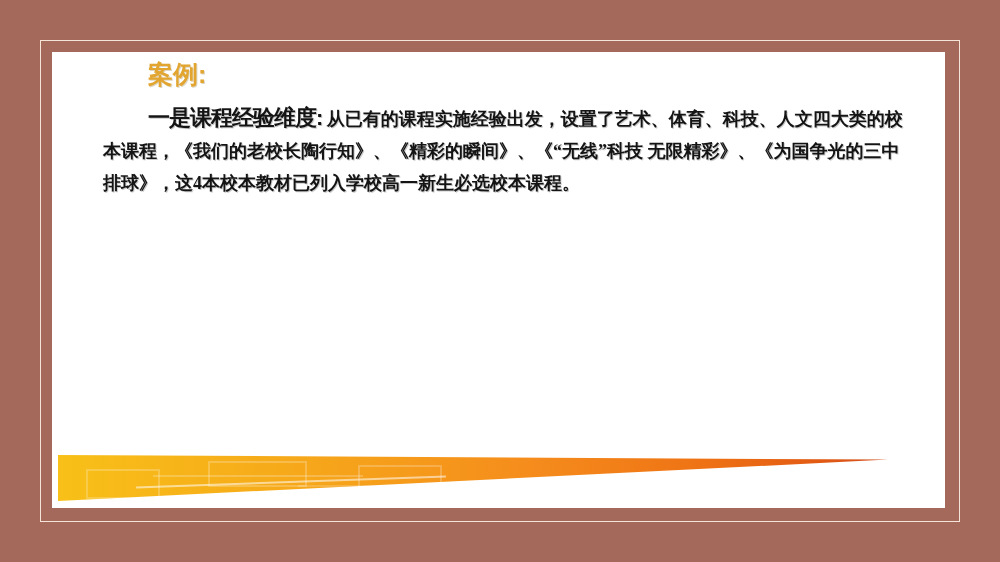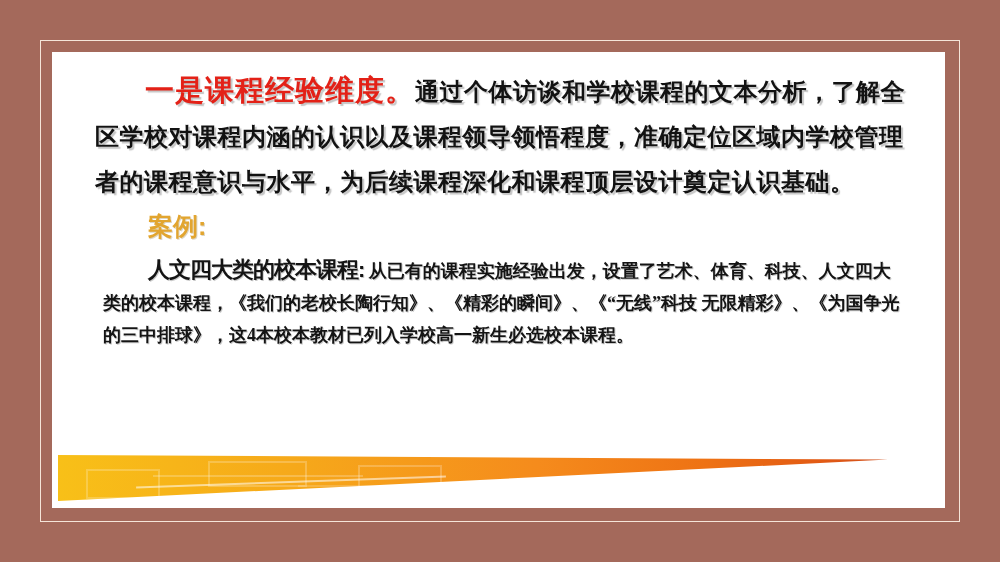--- a/index.html
+++ b/index.html
@@ -90,25 +90,24 @@
   }
 </style>
 </head>
 <body>
 
 <div class="canvas">
   <div class="frame-line"></div>
 
   <div class="slide">
 
-    <p class="heading"><span class="em">一是课程经验维度。</span><span>通过个体访谈和学校课程的文本分析，了解全区学校对课程内涵的认识以及课程领导领悟程度，准确定位区域内学校管理者的课程意识与水平，为后续课程深化和课程顶层设计奠定认识基础。</span></p>
 
     <div class="case-label">案例:</div>
 
-    <p class="case"><span class="school">人文四大类的校本课程:</span><span> 从已有的课程实施经验出发，设置了艺术、体育、科技、人文四大类的校本课程，《我们的老校长陶行知》、《精彩的瞬间》、《“无线”科技 无限精彩》、《为国争光的三中排球》，这4本校本教材已列入学校高一新生必选校本课程。</span></p>
+    <p class="case"><span class="school">一是课程经验维度:</span><span> 从已有的课程实施经验出发，设置了艺术、体育、科技、人文四大类的校本课程，《我们的老校长陶行知》、《精彩的瞬间》、《“无线”科技 无限精彩》、《为国争光的三中排球》，这4本校本教材已列入学校高一新生必选校本课程。</span></p>
 
     <div class="wedge">
       <div class="circuit c1"></div>
       <div class="circuit c2"></div>
       <div class="circuit c3"></div>
       <div class="trace1"></div>
       <div class="trace2"></div>
       <div class="gap-line"></div>
     </div>
 

